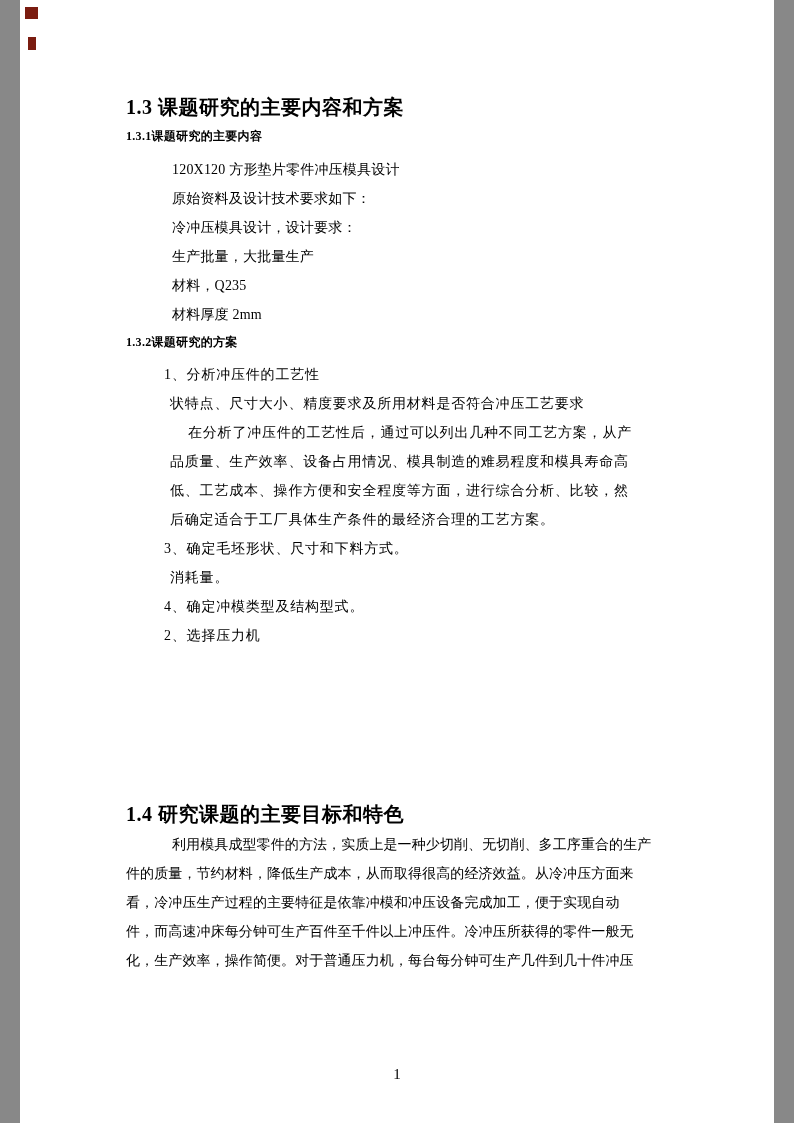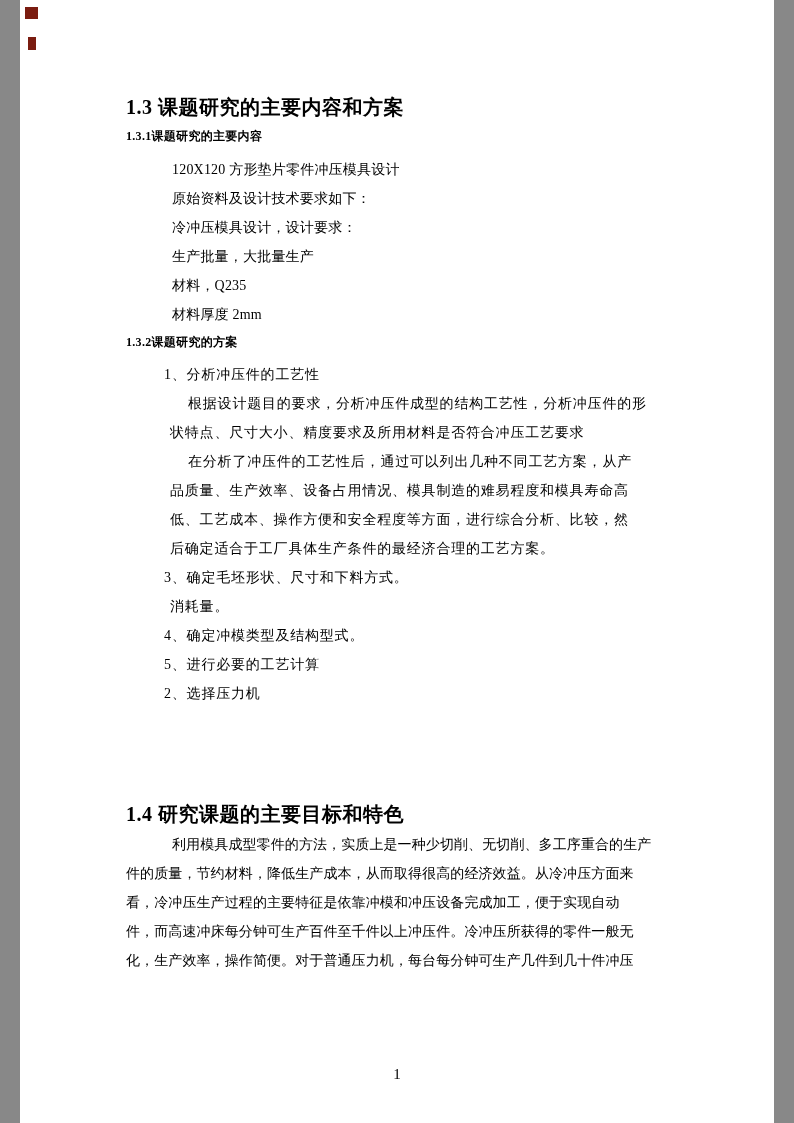--- a/index.html
+++ b/index.html
@@ -61,30 +61,28 @@
     <div class="line ind-content">冷冲压模具设计，设计要求：</div>
     <div class="line ind-content">生产批量，大批量生产</div>
     <div class="line ind-content">材料，Q235</div>
     <div class="line ind-content">材料厚度 2mm</div>
   </div>
 
   <div class="h-minor" style="top:334px">1.3.2课题研究的方案</div>
 
   <div class="block b132" style="top:360px">
     <div class="line ind-item">1、分析冲压件的工艺性</div>
-    <div class="line ind-pfirst">根据设计题目的要求，分析冲压件成型的结构工艺性，分析冲压件的形</div>
     <div class="line ind-wrap">状特点、尺寸大小、精度要求及所用材料是否符合冲压工艺要求</div>
     <div class="line ind-pfirst">在分析了冲压件的工艺性后，通过可以列出几种不同工艺方案，从产</div>
     <div class="line ind-wrap">品质量、生产效率、设备占用情况、模具制造的难易程度和模具寿命高</div>
     <div class="line ind-wrap">低、工艺成本、操作方便和安全程度等方面，进行综合分析、比较，然</div>
     <div class="line ind-wrap">后确定适合于工厂具体生产条件的最经济合理的工艺方案。</div>
     <div class="line ind-item">3、确定毛坯形状、尺寸和下料方式。</div>
     <div class="line ind-wrap">消耗量。</div>
     <div class="line ind-item">4、确定冲模类型及结构型式。</div>
-    <div class="line ind-item">5、进行必要的工艺计算</div>
     <div class="line ind-item">2、选择压力机</div>
   </div>
 
   <div class="h-major" style="top:801px">1.4 研究课题的主要目标和特色</div>
 
   <div class="block b14" style="top:830px">
     <div class="line ind-parfirst">利用模具成型零件的方法，实质上是一种少切削、无切削、多工序重合的生产</div>
     <div class="line">件的质量，节约材料，降低生产成本，从而取得很高的经济效益。从冷冲压方面来</div>
     <div class="line">看，冷冲压生产过程的主要特征是依靠冲模和冲压设备完成加工，便于实现自动</div>
     <div class="line">件，而高速冲床每分钟可生产百件至千件以上冲压件。冷冲压所获得的零件一般无</div>

